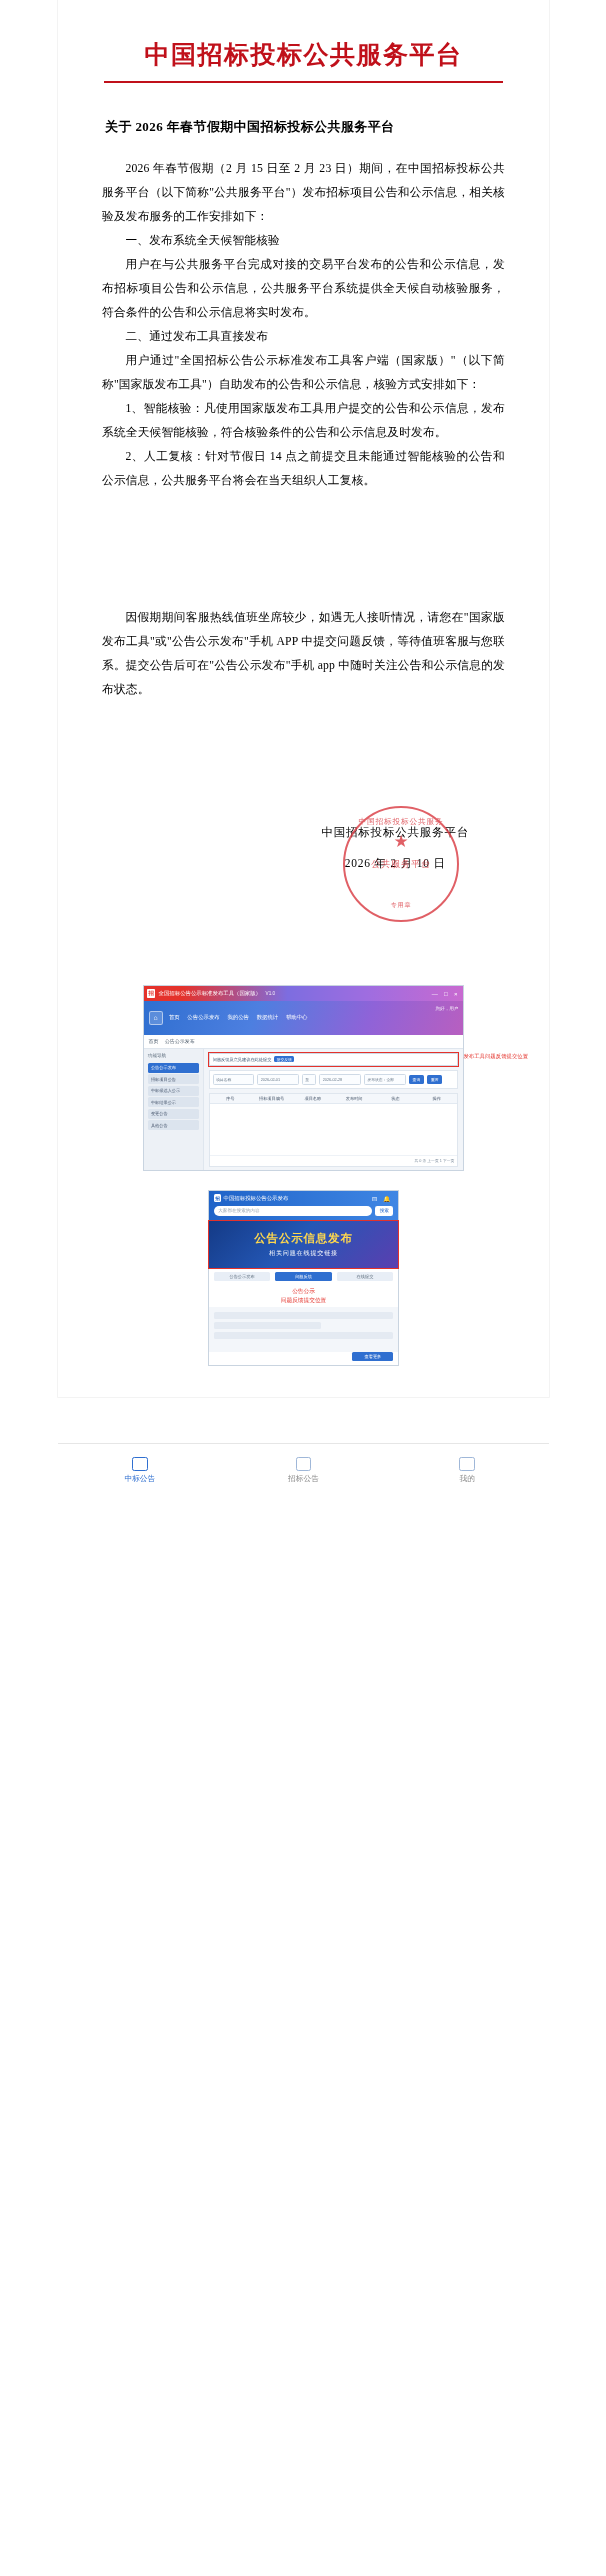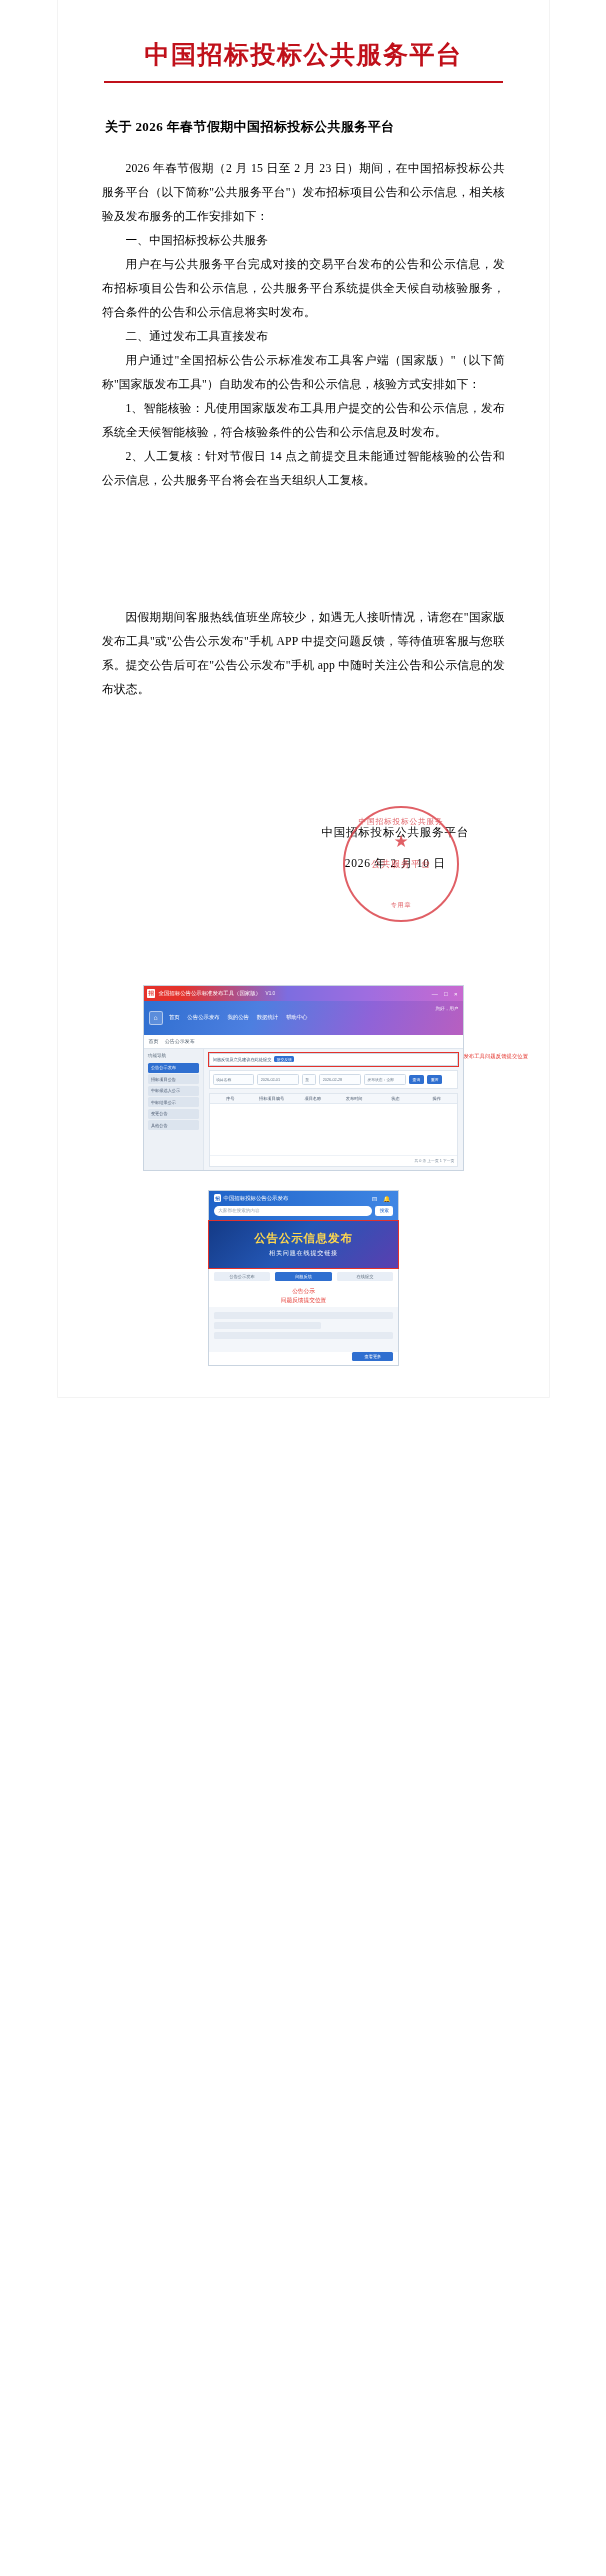--- a/index.html
+++ b/index.html
@@ -449,21 +449,21 @@
       <div class="masthead-title">中国招标投标公共服务平台</div>
       <div class="masthead-rule"></div>
     </div>
 
     <div class="doc-title">
       <div>关于 2026 年春节假期中国招标投标公共服务平台</div>
     </div>
 
     <div class="body">
       <p>2026 年春节假期（2 月 15 日至 2 月 23 日）期间，在中国招标投标公共服务平台（以下简称"公共服务平台"）发布招标项目公告和公示信息，相关核验及发布服务的工作安排如下：</p>
-      <p>一、中国招标投标公共服务</p>
+      <p>一、发布系统全天候智能核验</p>
       <p>用户在与公共服务平台完成对接的交易平台发布的公告和公示信息，发布招标项目公告和公示信息，公共服务平台系统提供全天候自动核验服务，符合条件的公告和公示信息将实时发布。</p>
       <p>二、通过发布工具直接发布</p>
       <p>用户通过"全国招标公告公示标准发布工具客户端（国家版）"（以下简称"国家版发布工具"）自助发布的公告和公示信息，核验方式安排如下：</p>
       <p>1、智能核验：凡使用国家版发布工具用户提交的公告和公示信息，发布系统全天候智能核验，符合核验条件的公告和公示信息及时发布。</p>
       <p>2、人工复核：针对节假日 14 点之前提交且未能通过智能核验的公告和公示信息，公共服务平台将会在当天组织人工复核。</p>
       <div class="spacer-block"></div>
       <p>因假期期间客服热线值班坐席较少，如遇无人接听情况，请您在"国家版发布工具"或"公告公示发布"手机 APP 中提交问题反馈，等待值班客服与您联系。提交公告后可在"公告公示发布"手机 app 中随时关注公告和公示信息的发布状态。</p>
     </div>
 
     <div class="sign-wrap">
@@ -584,14 +584,28 @@
         <div class="ph-body">
           <div class="row"></div>
           <div class="row short"></div>
           <div class="row"></div>
         </div>
         <div class="ph-cta">查看更多</div>
       </div>
     </div>
   </div>
 
+  <div class="footer">
+    <div class="fitem active">
+      <div class="fic"></div>
+      <div class="flabel">中标公告</div>
+    </div>
+    <div class="fitem">
+      <div class="fic"></div>
+      <div class="flabel">招标公告</div>
+    </div>
+    <div class="fitem">
+      <div class="fic"></div>
+      <div class="flabel">我的</div>
+    </div>
+  </div>
 </div>
 
 
 </body></html>

